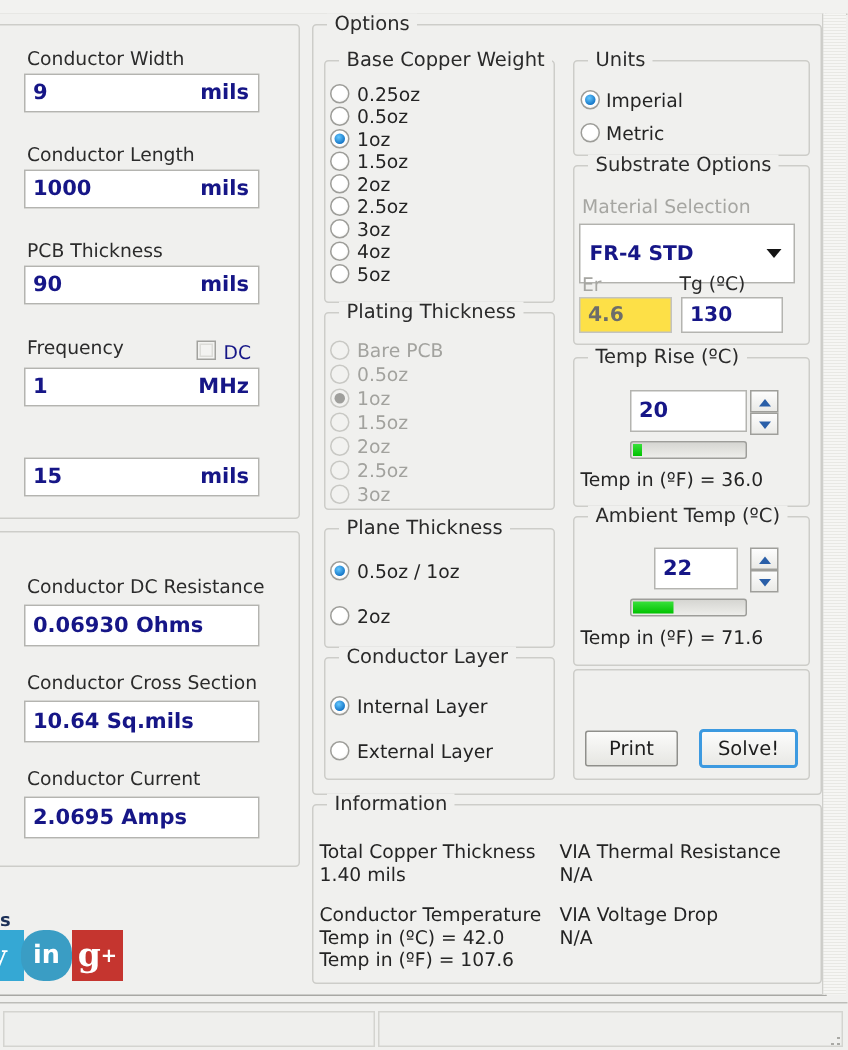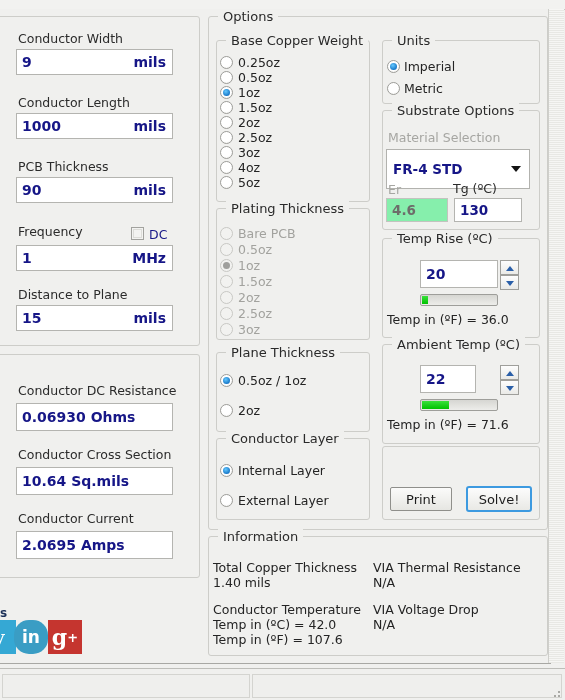--- a/index.html
+++ b/index.html
@@ -39,21 +39,21 @@
   .gb{position:absolute;border:1px solid #cdcdc9;border-radius:3px;background:transparent;}
   .gb>.gbt{position:absolute;top:-8px;left:9px;padding:0 5px;background:#f0f0ee;
      font-size:13px;color:#2a2a2a;white-space:nowrap;}
 
   
   .lbl{position:absolute;font-size:12.5px;color:#2b2b2b;white-space:nowrap;}
   .lbl.dim{color:#a6a6a2;}
 
   
   .tf{position:absolute;background:#ffffff;border:1px solid #b4b4b0;box-sizing:border-box;}
-  .tf.dis{background:#86efac;border-color:#c3c3bf;}
+  .tf.dis{background:#fde047;border-color:#c3c3bf;}
   .tf .v{position:absolute;left:5px;top:50%;transform:translateY(-50%);
      font-size:14px;font-weight:bold;color:#161687;white-space:nowrap;}
   .tf.dis .v{color:#6d6d6a;}
   .tf .u{position:absolute;right:6px;top:50%;transform:translateY(-50%);
      font-size:14px;font-weight:bold;color:#161687;white-space:nowrap;}
 
   
   .rad{position:absolute;width:13px;height:13px;border-radius:50%;
     background:radial-gradient(circle at 45% 40%,#ffffff 55%,#e9e9e6 100%);
     border:1px solid #9d9d99;box-sizing:border-box;}
@@ -138,21 +138,20 @@
   <div class="lbl" style="left:18px;top:224px;">Frequency</div>
   <div class="cbx" style="left:131px;top:227px;">
       <span class="inner"></span>
     </div>
   <div class="rlbl" style="left:149px;top:227px;color:#161687;">DC</div>
   <div class="tf" style="left:16px;top:245px;width:157px;height:26px;">
     <span class="v">1</span>
     <span class="u">MHz</span>
   </div>
 
-  <div class="lbl" style="left:18px;top:287px;">Distance to Plane</div>
   <div class="tf" style="left:16px;top:305px;width:157px;height:26px;">
     <span class="v">15</span>
     <span class="u">mils</span>
   </div>
 
   <div class="gb noTitle" style="left:-10px;top:354px;width:208px;height:222px;">
     
   </div>
 
   <div class="lbl" style="left:18px;top:383px;">Conductor DC Resistance</div>
@@ -281,21 +280,21 @@
       </div>
   </div>
   <div class="pbar" style="left:420px;top:294px;width:78px;">
     <div class="fill" style="width:8%;"></div>
   </div>
   <div class="info" style="left:387px;top:312px;">Temp in (ºF) = 36.0</div>
 
   <div class="gb" style="left:382px;top:344px;width:156px;height:98px;">
     <span class="gbt">Ambient Temp (ºC)</span>
   </div>
-  <div class="tf" style="left:420px;top:365px;width:56px;height:28px;">
+  <div class="tf" style="left:436px;top:365px;width:56px;height:28px;">
     <span class="v">22</span>
   </div>
   <div class="spin" style="left:500px;top:365px;">
     <div class="b up">
         <span class="t"></span>
       </div>
     <div class="b dn">
         <span class="t"></span>
       </div>
   </div>

